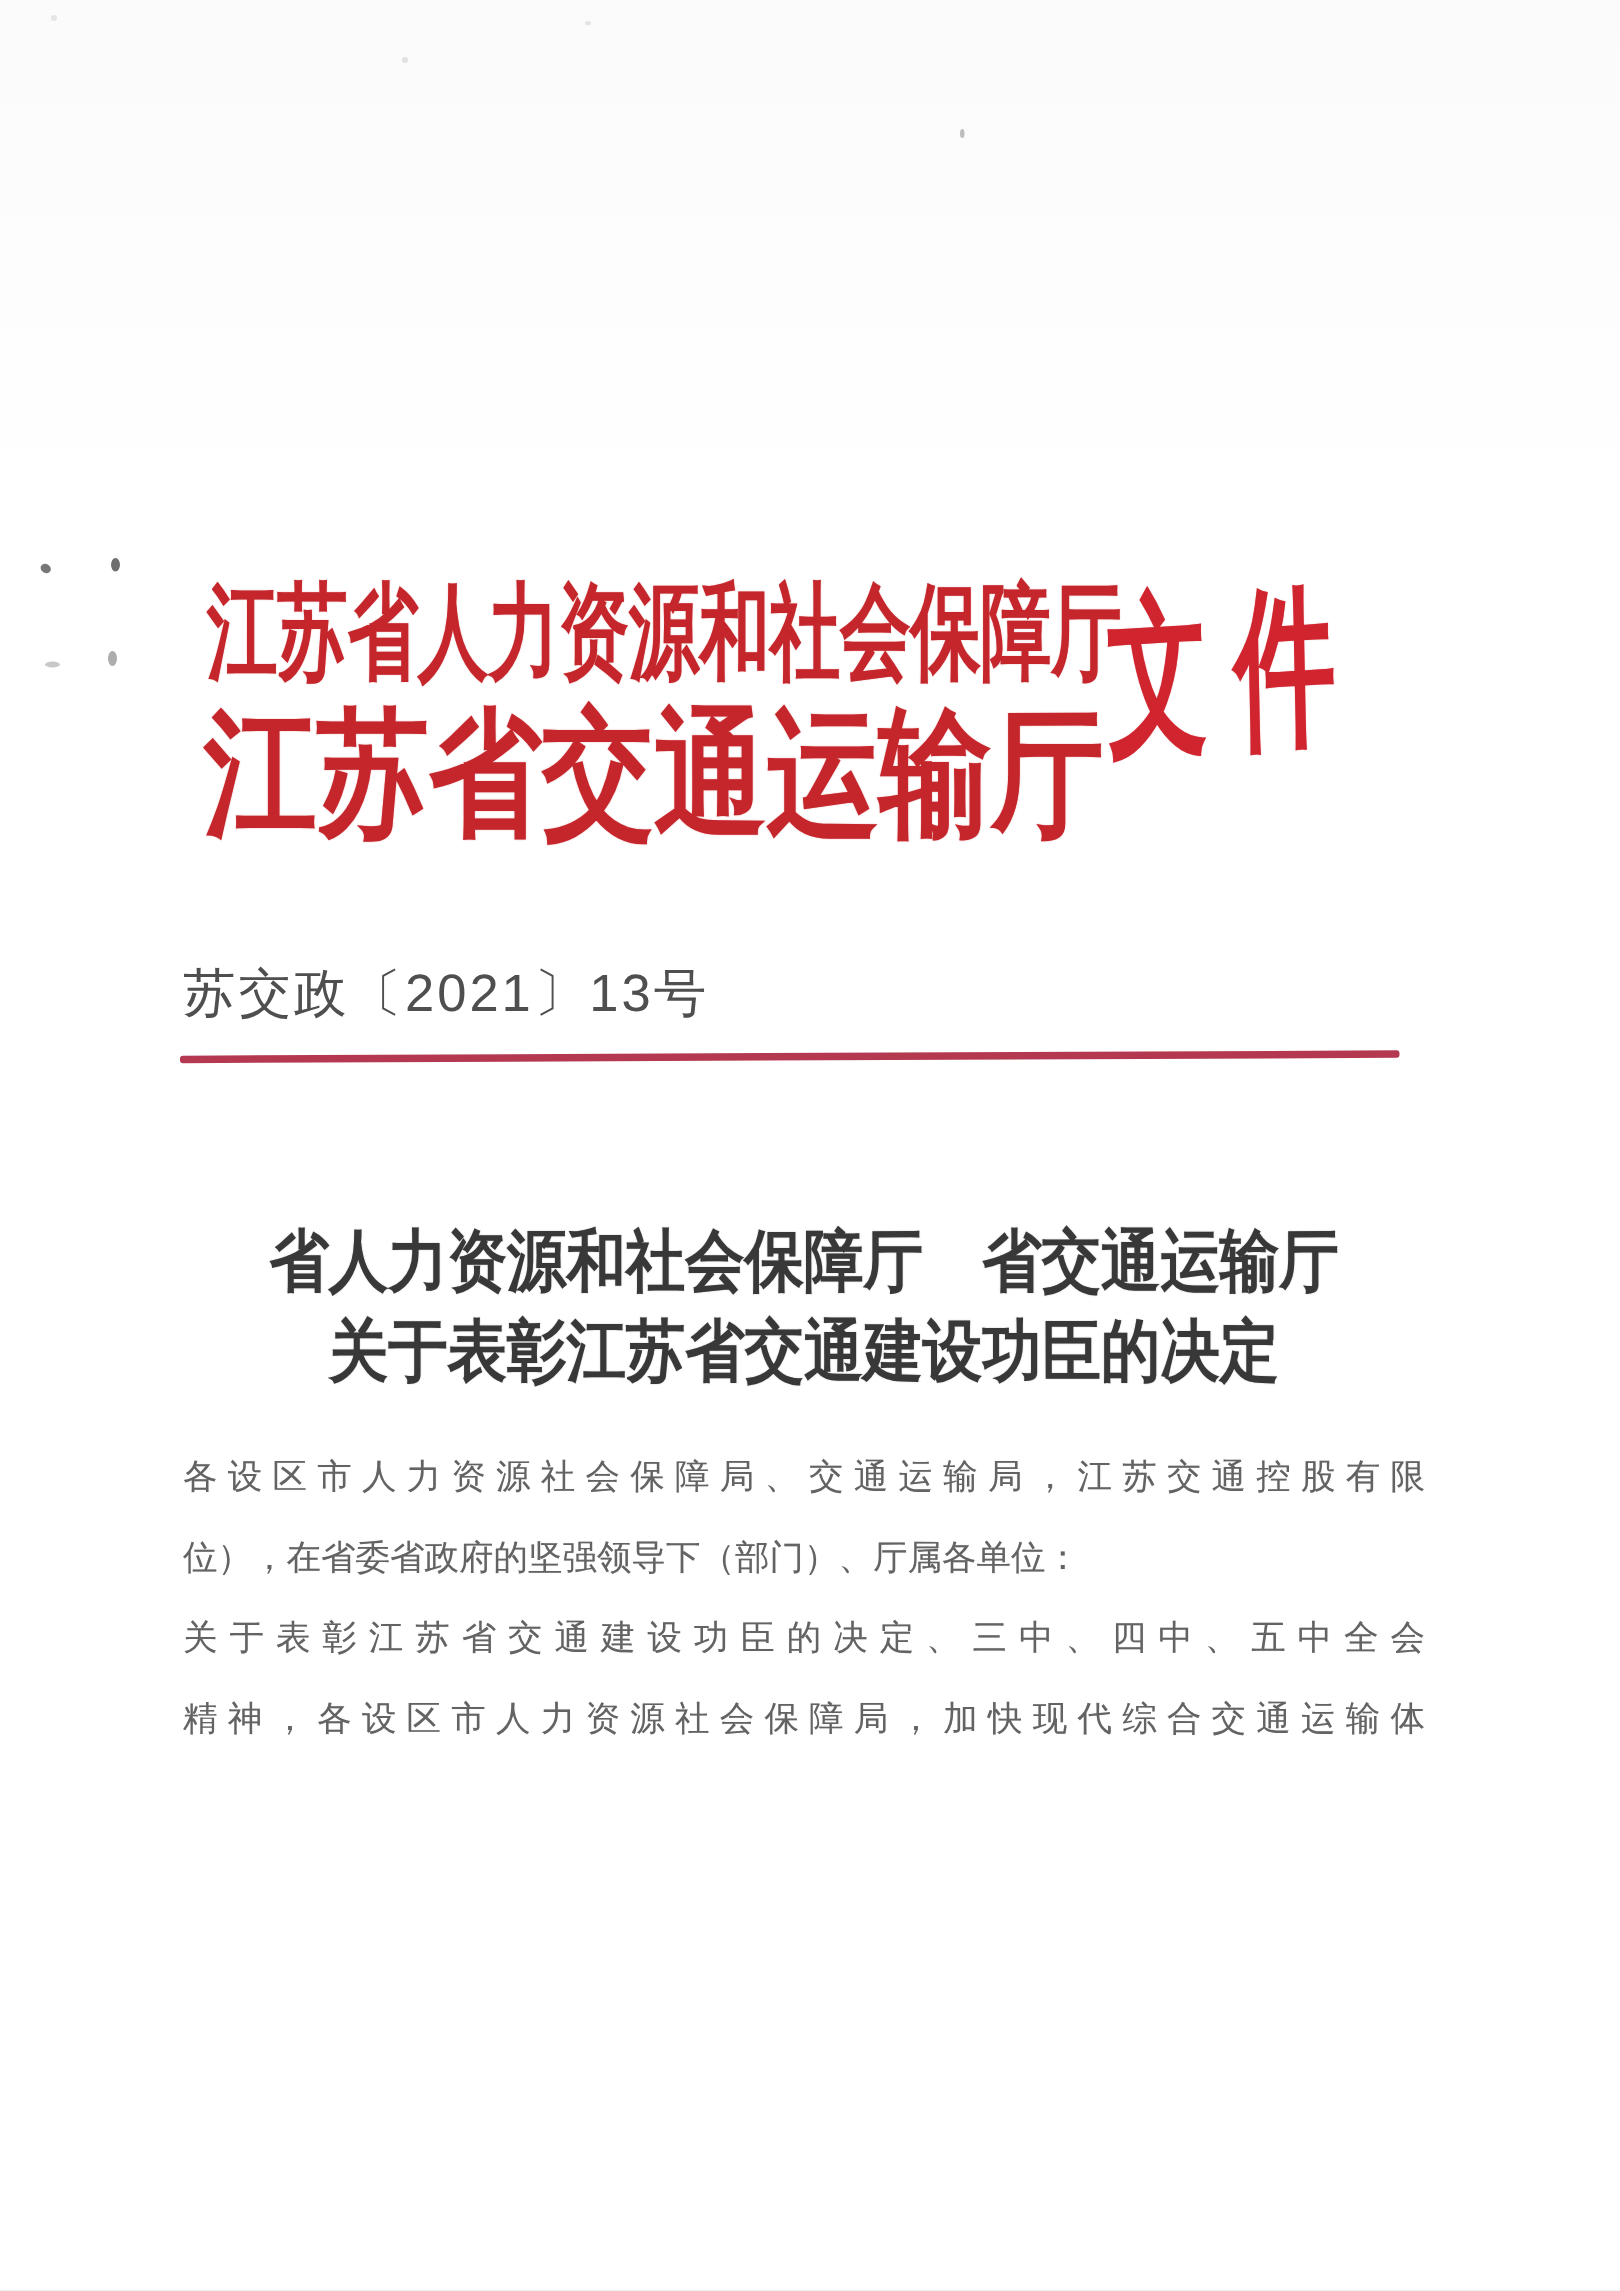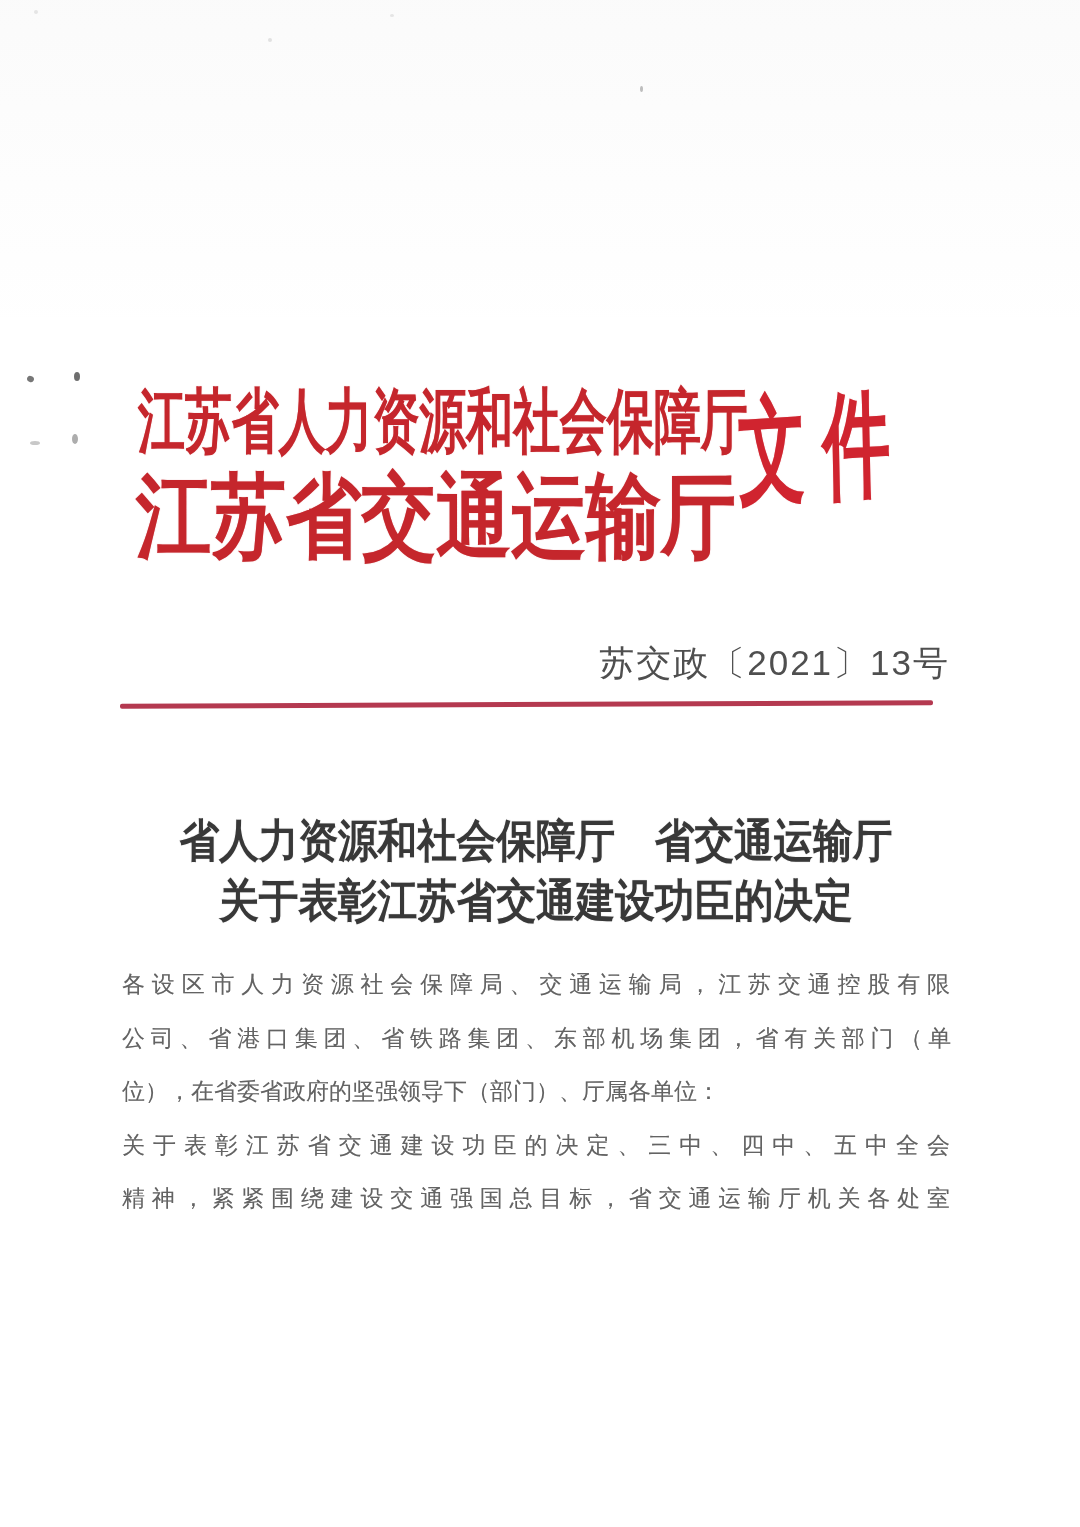--- a/index.html
+++ b/index.html
@@ -36,21 +36,21 @@
     white-space:nowrap;
     transform:scaleX(0.58) rotate(-2deg);
     transform-origin:left top;
     text-shadow:0 0 1px rgba(208,36,47,0.5);
   }
 
   
   .docnum {
     position:absolute;
     left:122px; top:642px; width:828px;
-    text-align:right;
+    text-align:left;
     font-size:35px;
     color:#4f4f4f;
     letter-spacing:2px;
     line-height:1.2;
   }
 
   
   .rule {
     position:absolute;
     left:120px; top:702px;
@@ -132,19 +132,18 @@
 
   <div class="rule"></div>
 
   <div class="title">
     <div class="tl">省人力资源和社会保障厅　省交通运输厅</div>
     <div class="tl">关于表彰江苏省交通建设功臣的决定</div>
   </div>
 
   <div class="body-text">
     <div class="line">各设区市人力资源社会保障局、交通运输局，江苏交通控股有限</div>
-    <div class="line tight">公司、省港口集团、省铁路集团、东部机场集团，省有关部门（单</div>
     <div class="line no-just">位），在省委省政府的坚强领导下（部门）、厅属各单位：</div>
     <div class="line">关于表彰江苏省交通建设功臣的决定、三中、四中、五中全会</div>
-    <div class="line">精神，紧紧围绕建设交通强国总目标，省交通运输厅机关各处室</div>
+    <div class="line">精神，各设区市人力资源社会保障局，加快现代综合交通运输体</div>
   </div>
 
 </div>
 
 </body></html>

